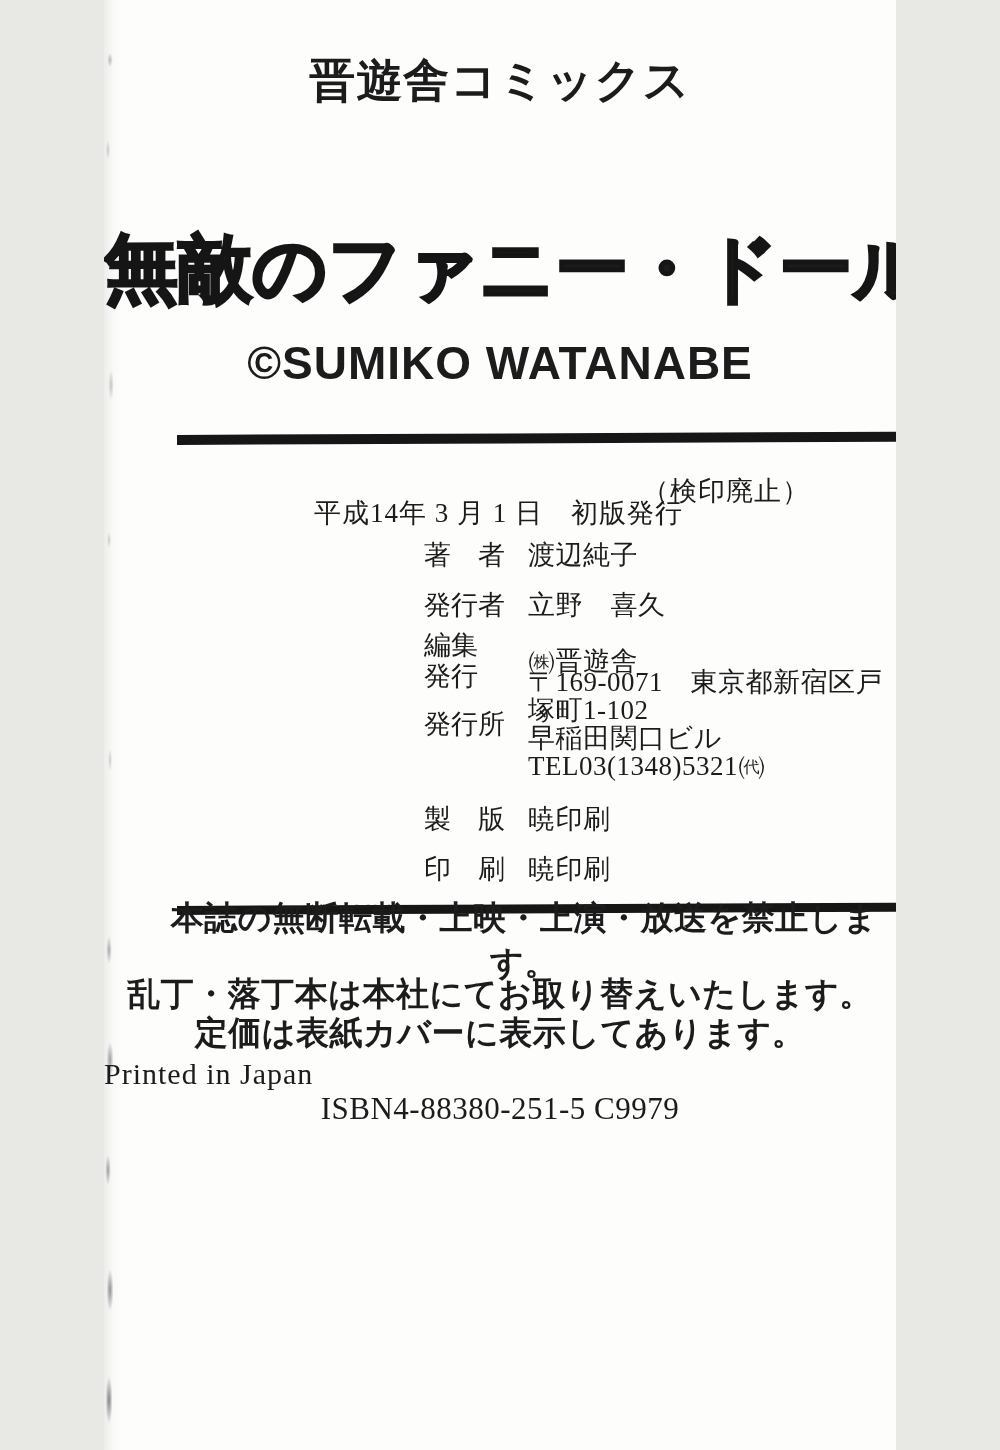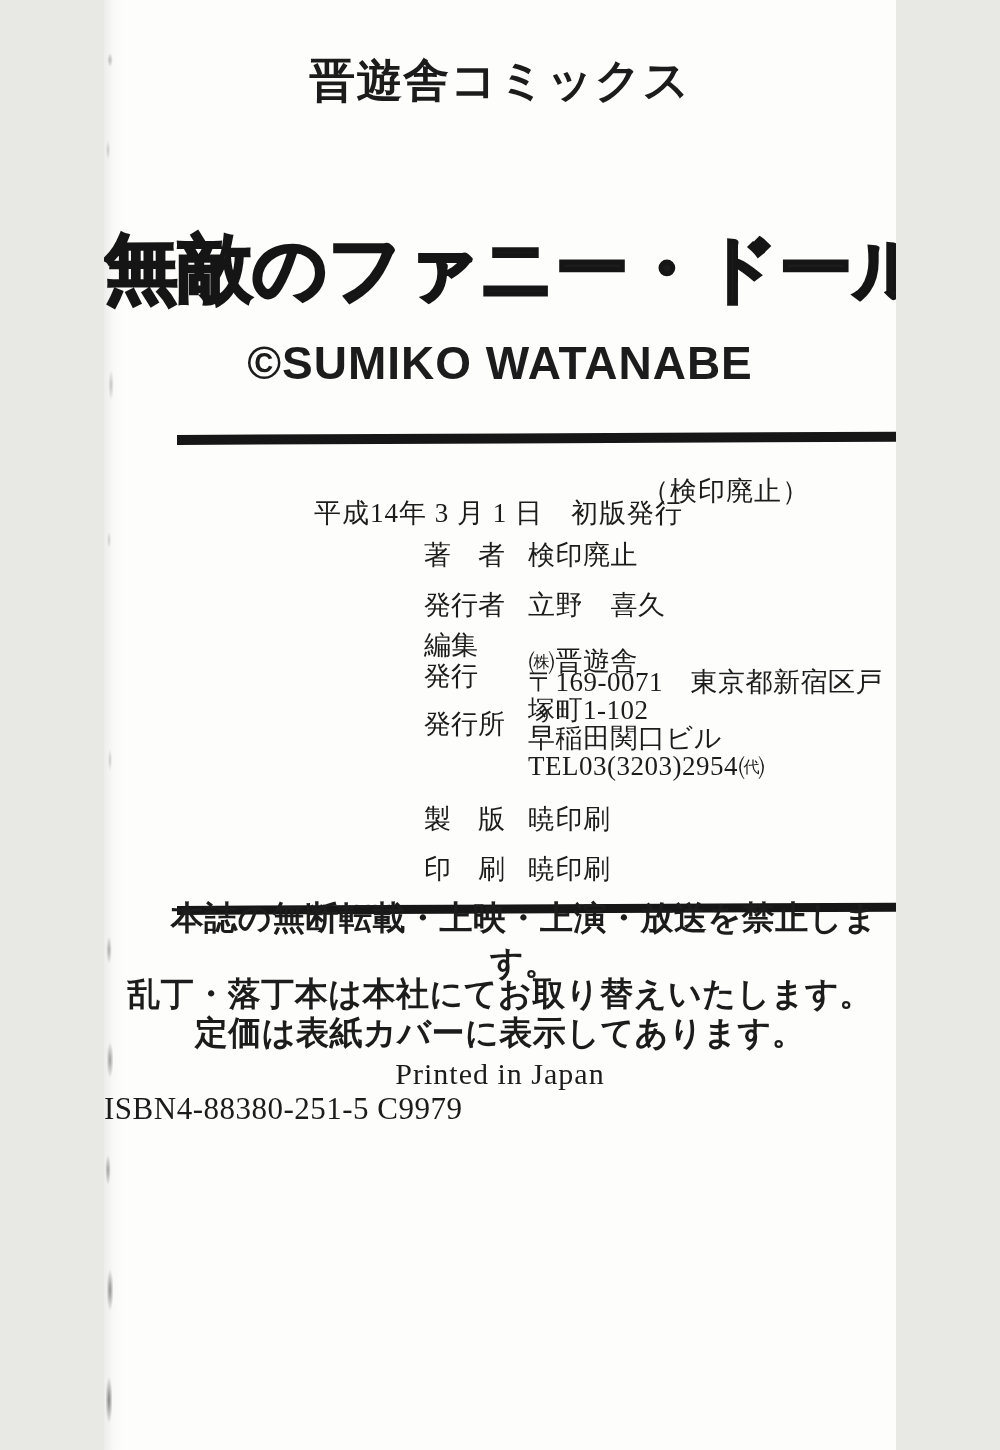--- a/index.html
+++ b/index.html
@@ -88,25 +88,25 @@
     position:absolute;left:0;right:0;
     text-align:center;
     font-family:"DejaVu Sans","Liberation Sans",sans-serif;
     font-weight:bold;font-size:33px;letter-spacing:0.5px;
   }
   .notice-1{top:896px;padding-left:48px;}
   .notice-2{top:972px;}
   .notice-3{top:1011px;}
   .printed-in{
     position:absolute;top:1057px;left:0;right:0;
-    text-align:center;font-size:30px;letter-spacing:1px;
+    font-size:30px;letter-spacing:1px;
   }
   .isbn{
     position:absolute;top:1091px;left:0;right:0;
-    text-align:left;font-size:31px;letter-spacing:0.5px;
+    text-align:center;font-size:31px;letter-spacing:0.5px;
   }
 </style>
 </head>
 <body>
 
 <div class="page">
 
   <div class="scan-edge"></div>
 
   <div class="series">晋遊舎コミックス</div>
@@ -115,39 +115,39 @@
 
   <div class="copyright">©SUMIKO WATANABE</div>
 
   <div class="rule rule-top"></div>
 
   <div class="date-line">平成14年 3 月 1 日　初版発行</div>
   <div class="stamp-note">（検印廃止）</div>
 
   <div class="colophon-row row-author">
     <span class="label">著　者</span>
-    <span class="value">検印廃止</span>
+    <span class="value">渡辺純子</span>
   </div>
 
   <div class="colophon-row row-publisher">
     <span class="label">発行者</span>
     <span class="value">立野　喜久</span>
   </div>
 
   <div class="colophon-row row-editing">
     <span class="label">編集
 発行</span>
     <span class="value">㈱晋遊舎</span>
   </div>
 
   <div class="colophon-row row-office">
     <span class="label">発行所</span>
     <span class="value">〒169-0071　東京都新宿区戸塚町1-102
 早稲田関口ビル
-TEL03(3203)2954㈹</span>
+TEL03(1348)5321㈹</span>
   </div>
 
   <div class="colophon-row row-plate">
     <span class="label">製　版</span>
     <span class="value">暁印刷</span>
   </div>
 
   <div class="colophon-row row-print">
     <span class="label">印　刷</span>
     <span class="value">暁印刷</span>

